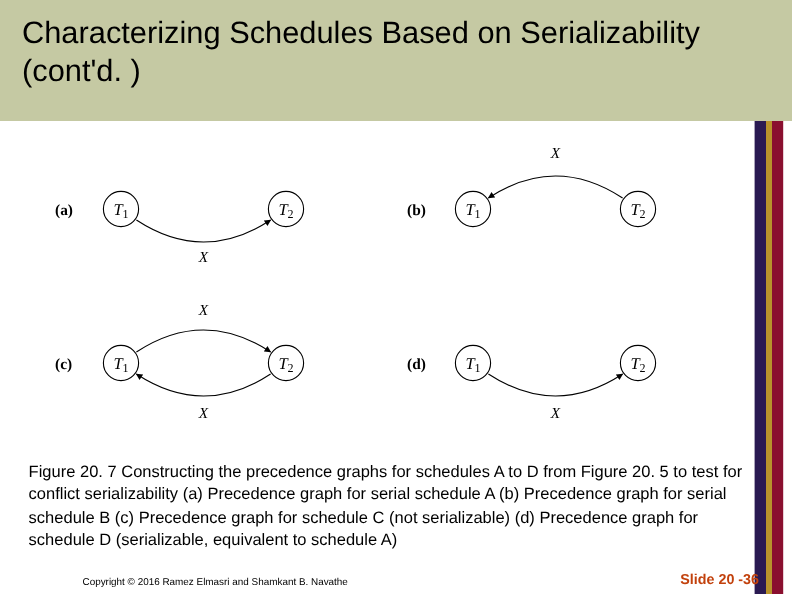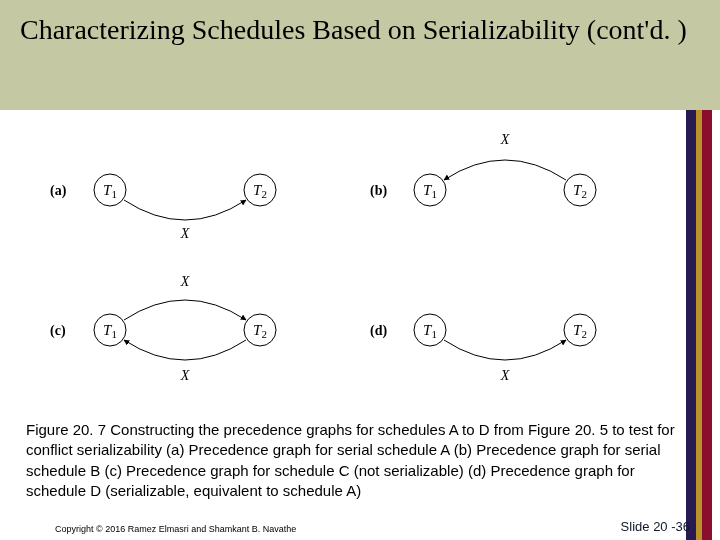--- a/index.html
+++ b/index.html
@@ -8,21 +8,20 @@
     height: 540px;
     font-family: Arial, Helvetica, sans-serif;
     background: #fff;
     position: relative;
     overflow: hidden;
   }
   .title-bar {
     background: #c5c9a3;
     padding: 12px 20px 18px 20px;
     height: 110px;
-    font-family: Liberation Serif, serif;
   }
   .title-bar h1 {
     font-size: 28px;
     font-weight: normal;
     color: #000;
     line-height: 1.25;
   }
   
   .stripe {
     position: absolute;
@@ -62,25 +61,26 @@
     right: 0;
     padding: 0 30px 0 55px;
     display: flex;
     justify-content: space-between;
     align-items: flex-end;
     z-index: 2;
   }
   .copyright {
     font-size: 9px;
     color: #000;
+    margin-left: 20px;
   }
   .slidenum {
     font-size: 13px;
-    font-weight: normal;
-    color: #0f172a;
+    font-weight: bold;
+    color: #c2410c;
   }
   
   svg { width: 640px; height: 280px; }
   .node-label { font-family: 'Times New Roman', serif; font-size: 15px; font-style: italic; }
   .sublabel { font-size: 11px; font-style: normal; }
   .partlabel { font-family: 'Times New Roman', serif; font-size: 14px; font-weight: bold; }
   .edgelabel { font-family: 'Times New Roman', serif; font-size: 14px; font-style: italic; }
 </style>
 </head>
 <body>

